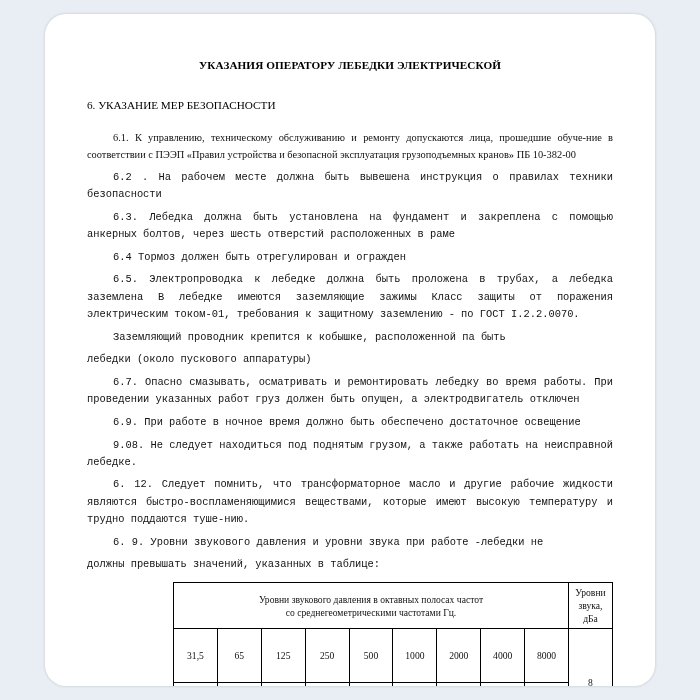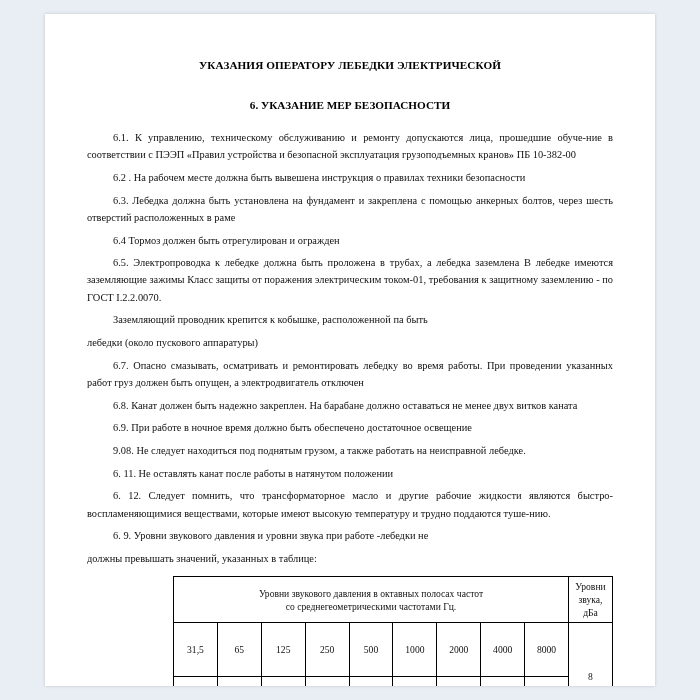--- a/index.html
+++ b/index.html
@@ -17,49 +17,51 @@
     position: absolute;
     left: 45px;
     top: 14px;
     width: 610px;
     height: 672px;
     background: #ffffff;
     box-shadow: 0 0 3px rgba(0,0,0,0.18);
     box-sizing: border-box;
     padding: 30px 42px 10px 42px;
     overflow: hidden;
+    border-radius: 21px;
   }
   .doc-title {
     text-align: center;
     font-weight: bold;
     font-size: 11.2px;
     line-height: 15px;
     letter-spacing: 0.1px;
     margin: 14px 0 0 0;
   }
   .section-title {
-    text-align: center;
-    font-weight: bold;
+    text-align: left;
+    font-weight: normal;
     font-size: 11.2px;
     margin: 26px 0 0 0;
   }
   .body-text {
     margin-top: 18px;
     font-size: 10.4px;
     line-height: 17.2px;
     text-align: justify;
     color: #111;
   }
   p.para {
     margin: 12px 0 0 0;
     text-indent: 26px;
     text-align: justify;
   }
   p.para + p.para {
     margin-top: 5.5px;
+    font-family: Liberation Mono, monospace;
   }
   p.noindent {
     text-indent: 0;
   }
   .tbl-wrap {
     margin: 9px 0 0 0;
     display: flex;
     justify-content: flex-end;
   }
   table.noise {
@@ -98,24 +100,22 @@
   <div class="body-text">
     <div id="paras-before">
         <p class="para">6.1.  К управлению, техническому обслуживанию и ремонту  допускаются лица, прошедшие обуче-ние в соответствии с ПЭЭП  «Правил устройства и безопасной эксплуатация грузоподъемных кранов» ПБ 10-382-00</p>
         <p class="para">6.2 . На рабочем месте должна быть вывешена инструкция о правилах техники безопасности</p>
         <p class="para">6.3. Лебедка должна быть установлена на фундамент и закреплена с помощью анкерных болтов, через шесть отверстий расположенных в раме</p>
         <p class="para">6.4   Тормоз должен быть отрегулирован и огражден</p>
         <p class="para">6.5.  Электропроводка к лебедке должна быть проложена в трубах, а лебедка заземлена В лебедке имеются заземляющие зажимы Класс защиты от поражения электрическим током-01, требования к защитному заземлению - по ГОСТ I.2.2.0070.</p>
         <p class="para">Заземляющий проводник крепится к кобышке, расположенной па быть</p>
         <p class="para noindent">лебедки (около пускового аппаратуры)</p>
         <p class="para">6.7.  Опасно смазывать, осматривать и ремонтировать лебедку во время работы. При проведении указанных работ груз должен быть опущен, а электродвигатель отключен</p>
-        <p class="para">6.8.  Канат должен быть надежно закреплен. На барабане должно оставаться не менее двух витков каната</p>
         <p class="para">6.9.   При работе в ночное время должно быть обеспечено достаточное освещение</p>
         <p class="para">9.08.   Не следует находиться под поднятым грузом, а также работать на неисправной лебедке.</p>
-        <p class="para">6. 11.  Не оставлять канат после работы в натянутом положении</p>
         <p class="para">6. 12.  Следует помнить, что трансформаторное масло и другие рабочие жидкости являются быстро-воспламеняющимися веществами, которые имеют высокую температуру  и  трудно поддаются туше-нию.</p>
         <p class="para">6. 9.    Уровни звукового давления и уровни звука при работе -лебедки не</p>
         <p class="para noindent">должны превышать значений, указанных в таблице:</p>
       </div>
 
     <div class="tbl-wrap">
       <table class="noise">
         <tbody>
             <tr>
           <th class="hdr" colspan="9">

